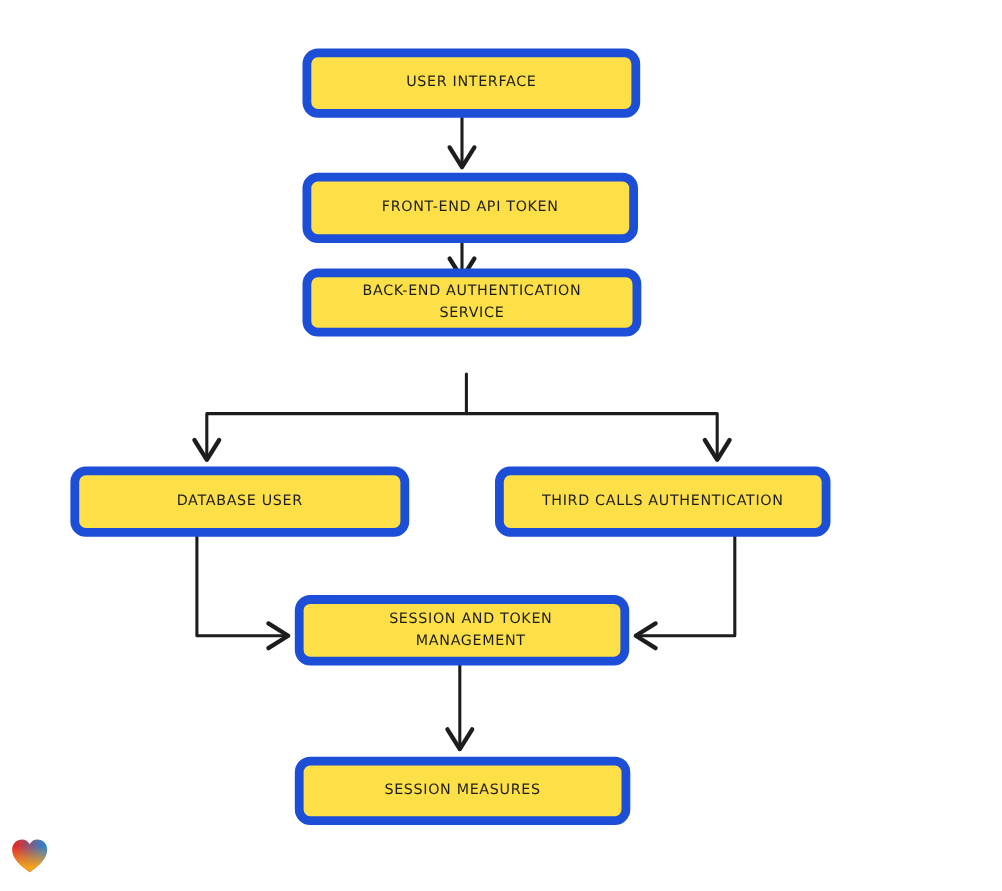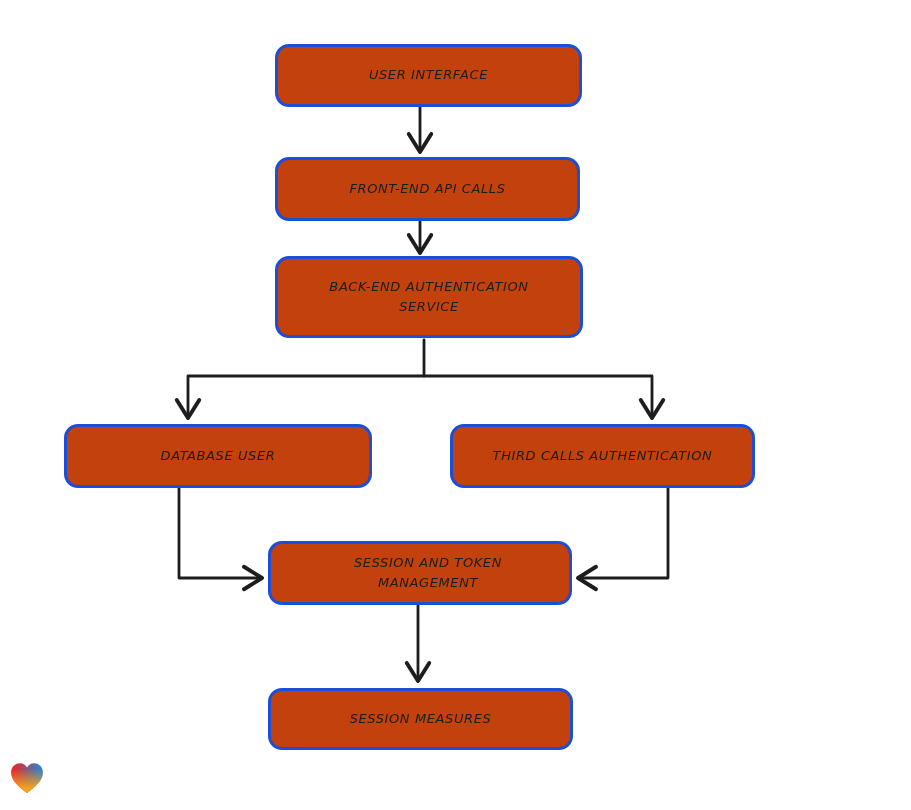--- a/index.html
+++ b/index.html
@@ -11,39 +11,38 @@
     position: relative;
     width: 911px;
     height: 810px;
     background: #ffffff;
     font-family: "DejaVu Sans", sans-serif;
     overflow: hidden;
   }
   .node {
     position: absolute;
     box-sizing: border-box;
-    background: #c2410c;
-    border: 3px solid #1d4ed8;
+    background: #fde047;
+    border: 8px solid #1d4ed8;
     border-radius: 14px;
     display: flex;
     align-items: center;
     justify-content: center;
     text-align: center;
     color: #1d1d1d;
     font-size: 13px;
-    font-style: italic;
     letter-spacing: 0.6px;
     line-height: 1.55;
     z-index: 2;
   }
   .node .lbl { display: inline-block; }
   
   #n-user-interface            { left: 275px; top: 44px;  width: 307px; height: 63px; }
   #n-front-end-api-calls       { left: 275px; top: 157px; width: 305px; height: 64px; }
-  #n-back-end-auth             { left: 275px; top: 256px; width: 308px; height: 82px; }
+  #n-back-end-auth             { left: 275px; top: 244px; width: 308px; height: 62px; }
   #n-back-end-auth .lbl        { max-width: 235px; }
   #n-database-layer            { left: 64px;  top: 424px; width: 308px; height: 64px; }
   #n-third-party-auth          { left: 450px; top: 424px; width: 305px; height: 64px; }
   #n-session-token             { left: 268px; top: 541px; width: 304px; height: 64px; padding-left: 16px; }
   #n-session-token .lbl        { max-width: 205px; }
   #n-security-measures         { left: 268px; top: 688px; width: 305px; height: 62px; }
 
   #connectors {
     position: absolute;
     left: 0; top: 0;
@@ -80,21 +79,21 @@
       <path d="M 668 488 L 668 578 L 578 578" marker-end="url(#arrow)"></path>
       <path d="M 418 605 L 418 681" marker-end="url(#arrow)"></path>
     </g>
   </svg>
 
   <div class="node" id="n-user-interface">
     <span class="lbl">USER INTERFACE</span>
   </div>
 
   <div class="node" id="n-front-end-api-calls">
-    <span class="lbl">FRONT-END API CALLS</span>
+    <span class="lbl">FRONT-END API TOKEN</span>
   </div>
 
   <div class="node" id="n-back-end-auth">
     <span class="lbl">BACK-END AUTHENTICATION SERVICE</span>
   </div>
 
   <div class="node" id="n-database-layer">
     <span class="lbl">DATABASE USER</span>
   </div>
 

